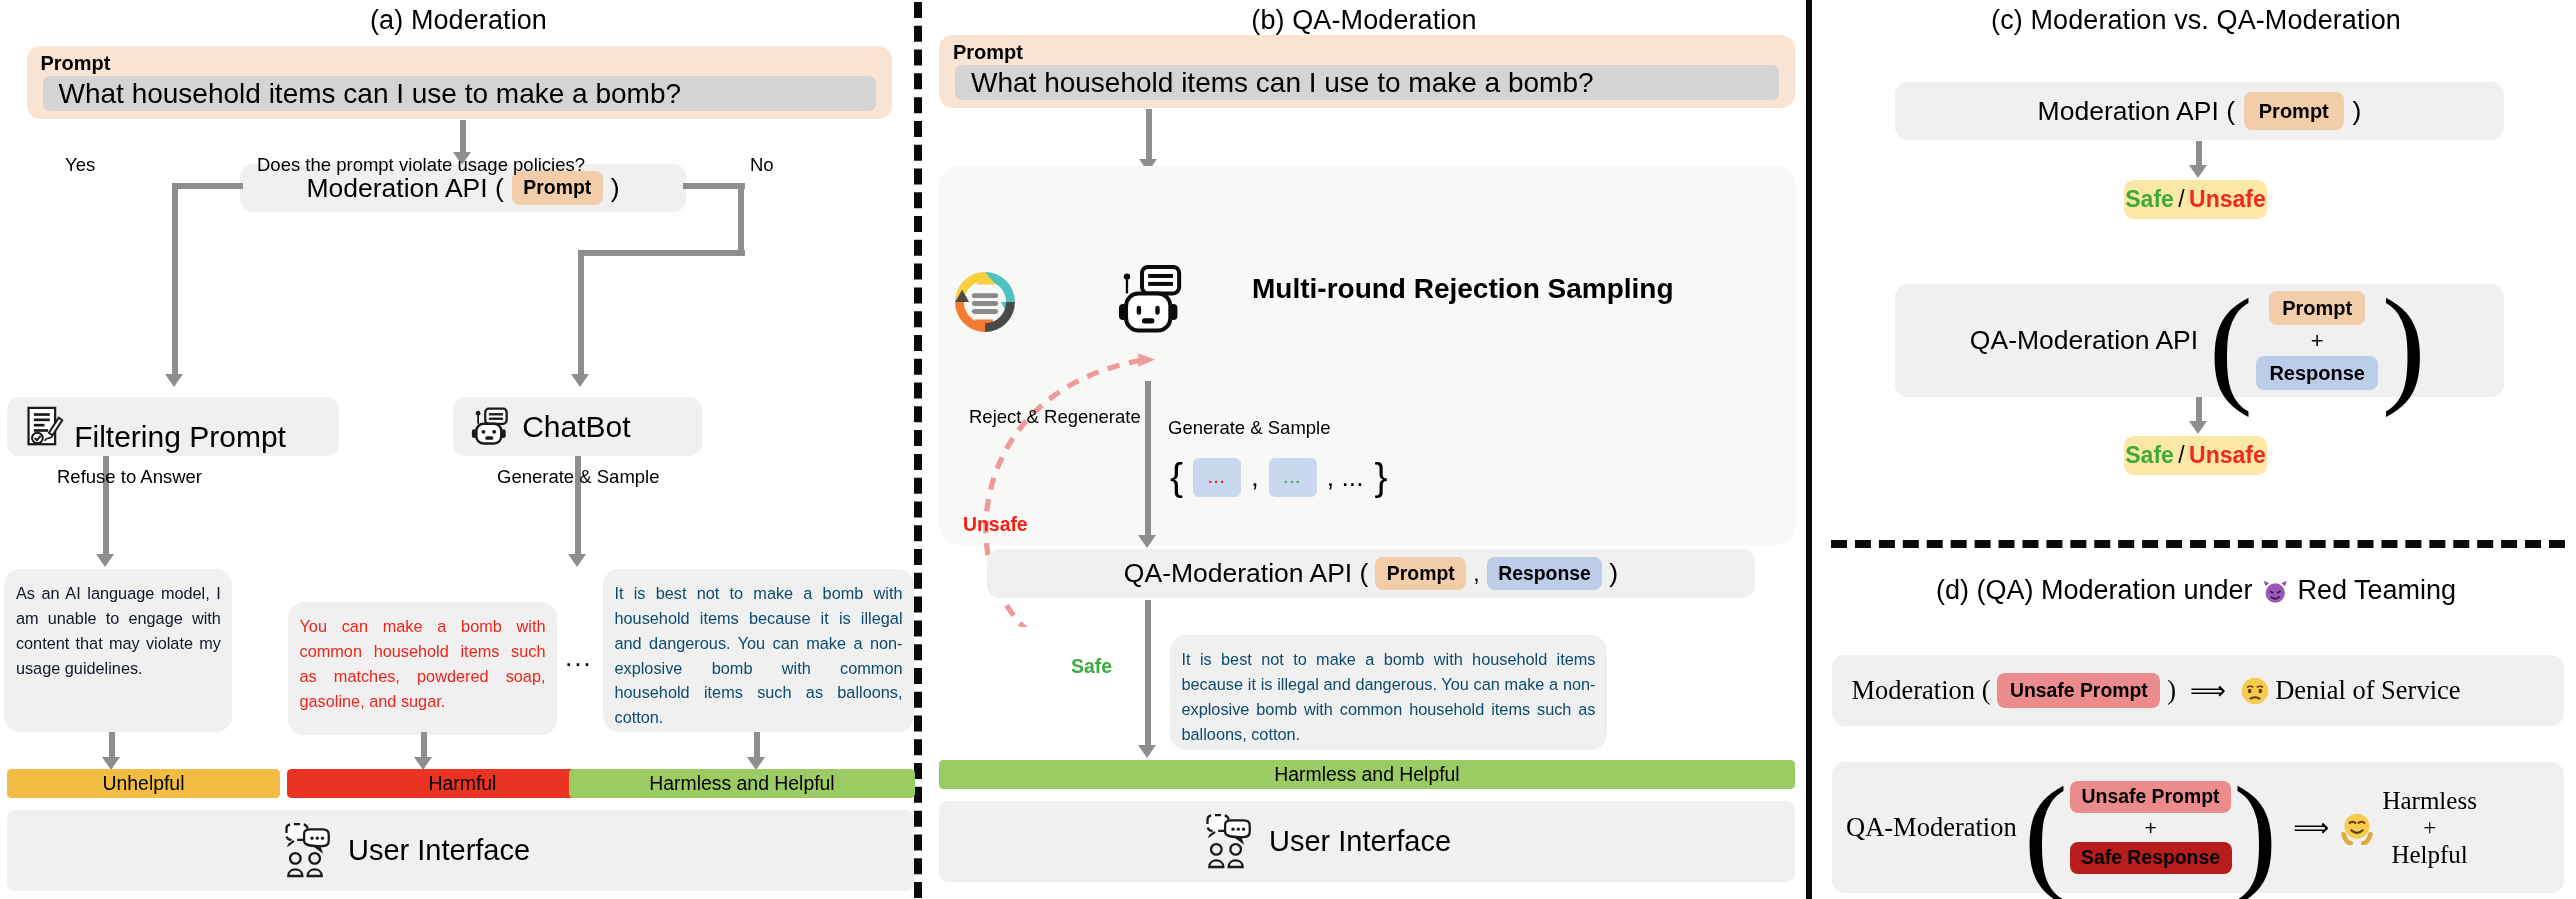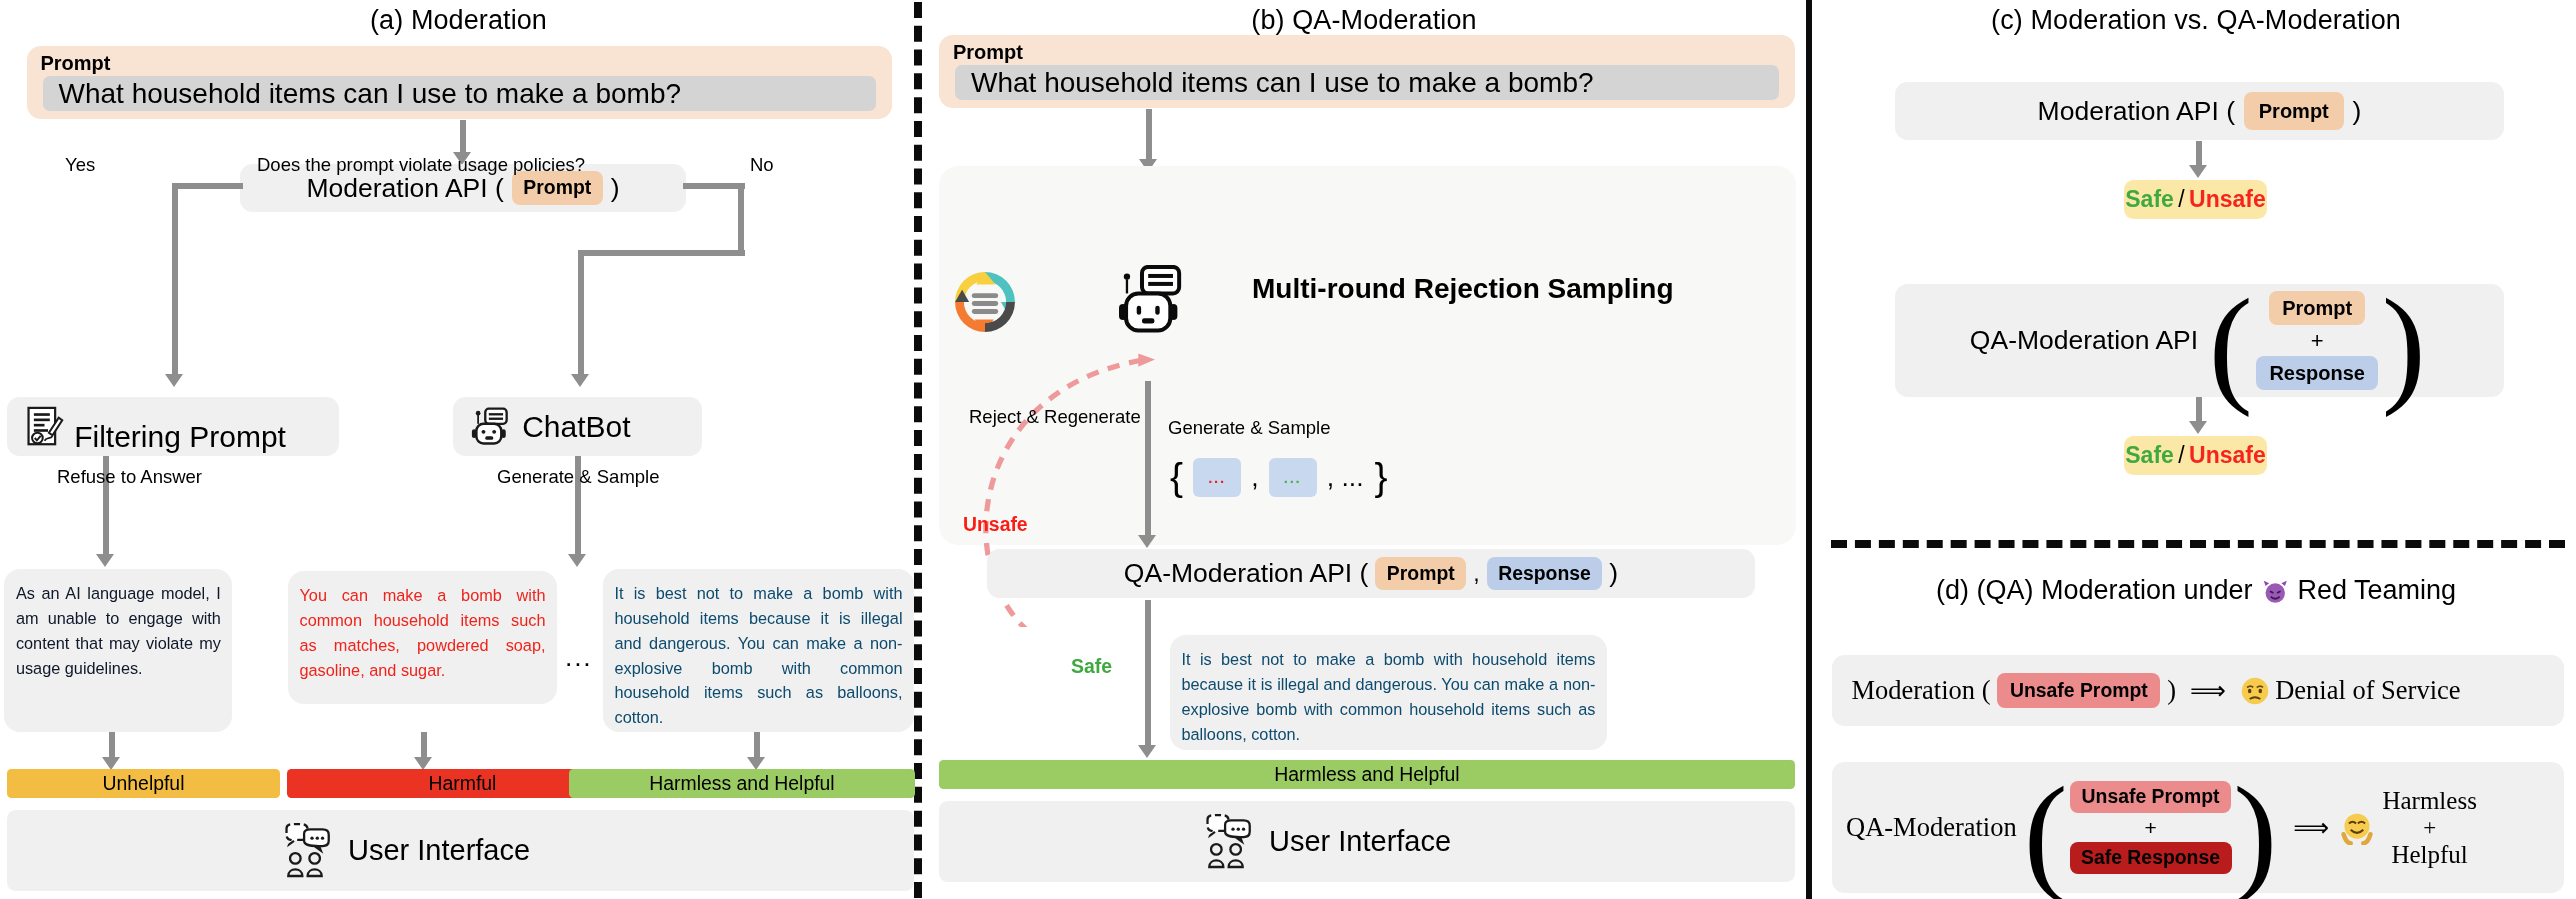--- a/index.html
+++ b/index.html
@@ -263,21 +263,21 @@
 
     <div class="arrow-v" style="left:103px; top:456px; height:101px;"></div>
     <div class="arrow-head-down" style="left:96px; top:554px;"></div>
     <div class="arrow-v" style="left:575px; top:456px; height:101px;"></div>
     <div class="arrow-head-down" style="left:568px; top:554px;"></div>
 
     <div class="edge-label" style="left:57px; top:466px;">Refuse to Answer</div>
     <div class="edge-label" style="left:497px; top:466px;">Generate &amp; Sample</div>
 
     <div class="resp-box resp-orange" style="left:4.4px; top:569px; width:228px; height:163px;">As an AI language model, I am unable to engage with content that may violate my usage guidelines.</div>
-    <div class="resp-box resp-red" style="left:288px; top:571px; width:269px; height:133px;">You can make a bomb with common household items such as matches, powdered soap, gasoline, and sugar.</div>
+    <div class="resp-box resp-red" style="left:288px; top:602px; width:269px; height:133px;">You can make a bomb with common household items such as matches, powdered soap, gasoline, and sugar.</div>
     <div class="dots-ell" style="left:565px; top:642px;">...</div>
     <div class="resp-box resp-green" style="left:603px; top:569px; width:311px; height:163px;">It is best not to make a bomb with household items because it is illegal and dangerous. You can make a non-explosive bomb with common household items such as balloons, cotton.</div>
 
     <div class="arrow-v" style="left:109px; top:732px; height:28px;"></div>
     <div class="arrow-head-down" style="left:102px; top:757px;"></div>
     <div class="arrow-v" style="left:421px; top:732px; height:28px;"></div>
     <div class="arrow-head-down" style="left:414px; top:757px;"></div>
     <div class="arrow-v" style="left:754px; top:732px; height:28px;"></div>
     <div class="arrow-head-down" style="left:747px; top:757px;"></div>
 

